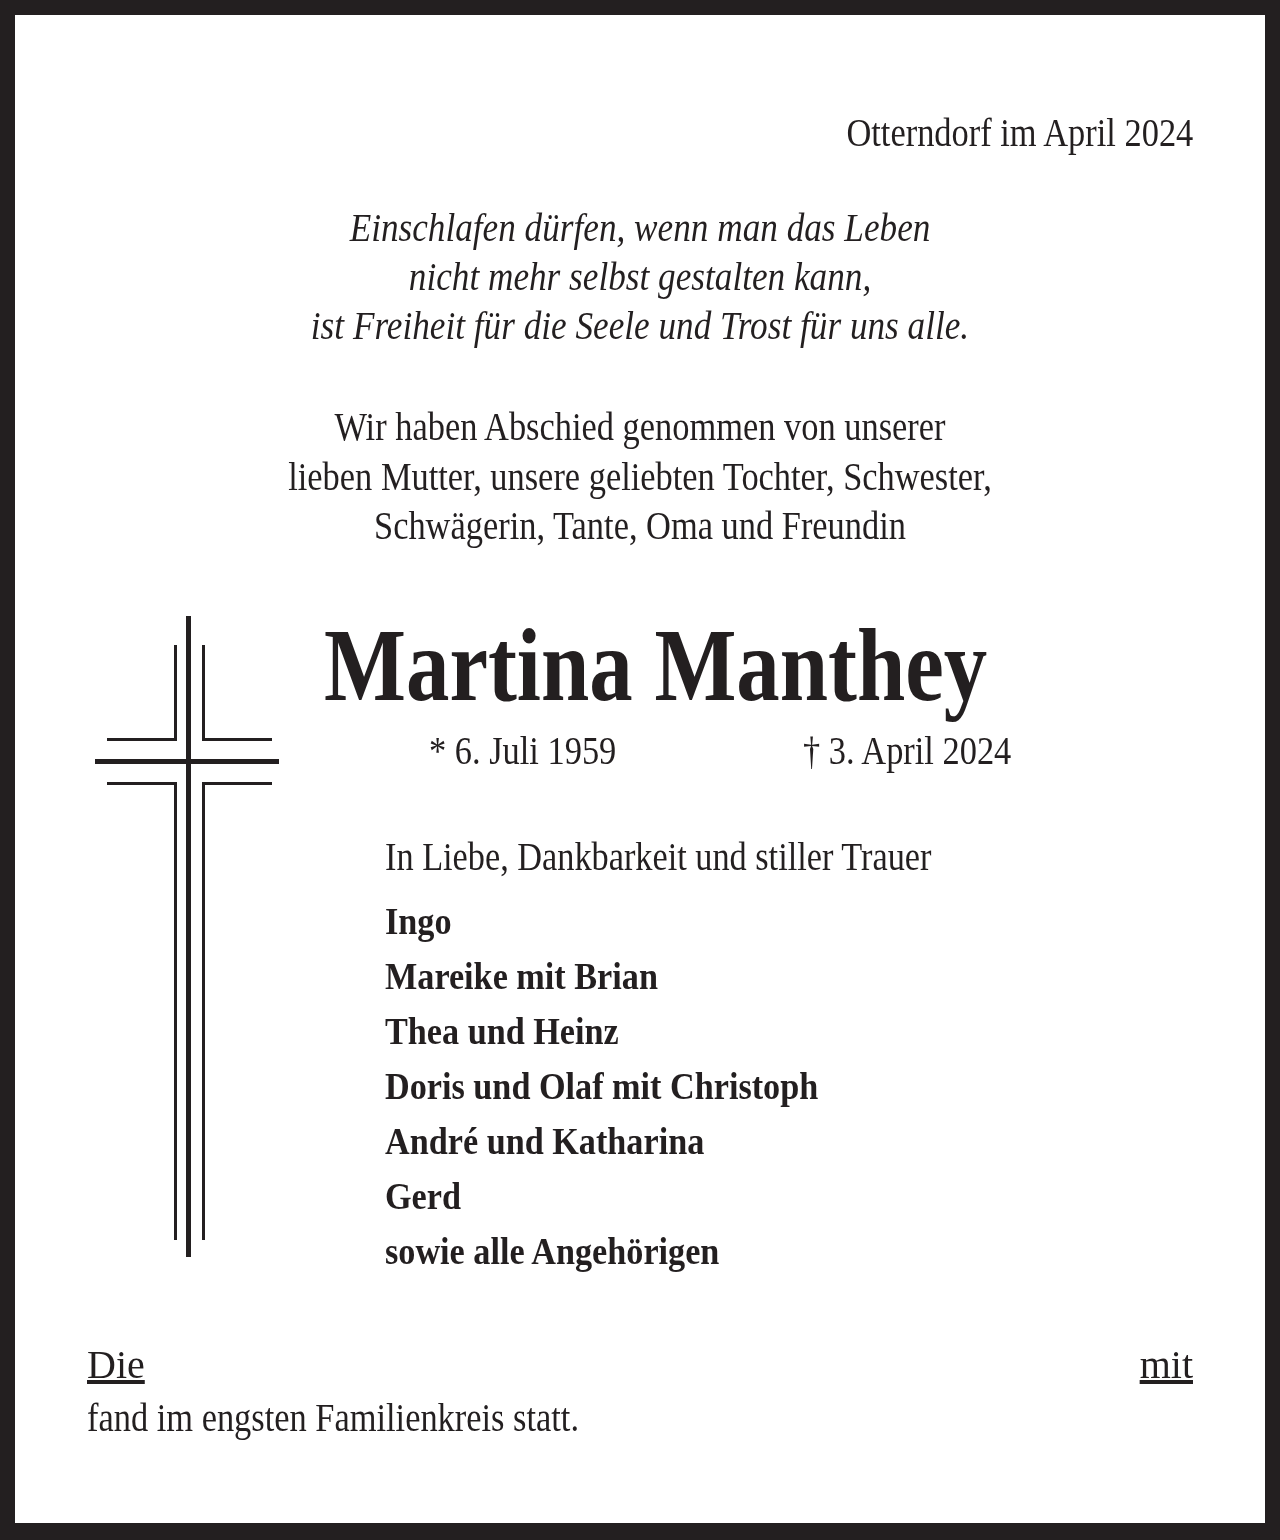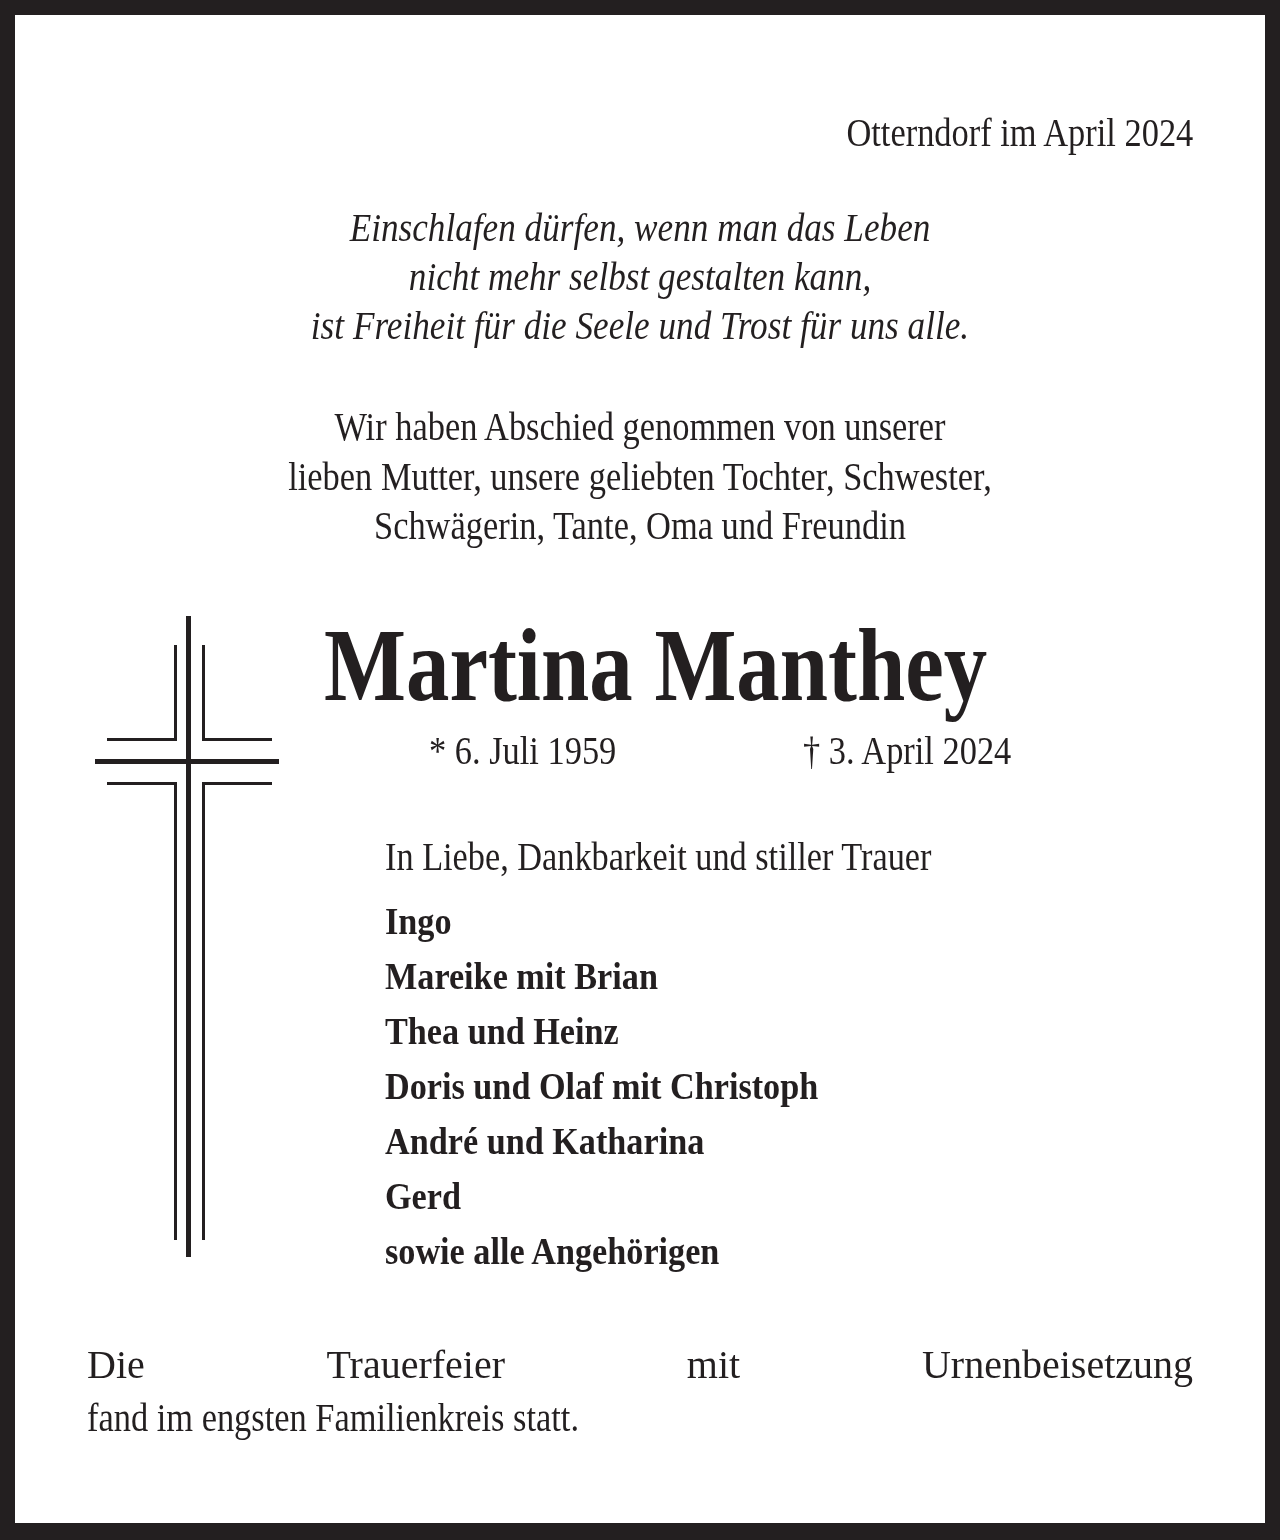--- a/index.html
+++ b/index.html
@@ -7,21 +7,21 @@
   .page { position:absolute; left:15px; top:15px; width:1250px; height:1508px; background:#ffffff; }
   .ln { position:absolute; white-space:nowrap; color:#231f20; font-family:"Liberation Serif", "DejaVu Serif", serif; line-height:1; }
   .reg { font-size:40px; }
   .it { font-style:italic; font-size:40px; }
   .bold { font-weight:bold; font-size:38px; }
   .c { transform-origin: center top; }
   .l { transform-origin: left top; }
   .r { transform-origin: right top; }
   .name { font-weight:bold; font-size:104px; transform-origin:left top; }
   .footer { position:absolute; left:72px; width:1106px; font-family:"Liberation Serif", serif; font-size:40px; color:#231f20; line-height:50px; }
-  .just { text-align:justify; text-align-last:justify; white-space:nowrap; display:flex; justify-content:space-between; }
+  .just { text-align:justify; text-align-last:justify; white-space:nowrap; display:flex; justify-content:space-between;text-decoration:underline; }
   .bar { position:absolute; background:#231f20; }
 </style>
 </head>
 <body>
 
 <div class="page">
 
   <div class="ln reg r" style="right:72px; top:98px; transform:scaleX(0.86);">Otterndorf im April 2024</div>
 
   <div>
@@ -68,20 +68,18 @@
     <div class="ln bold l" style="left:370px; top:997px; transform:scaleX(0.9);">Thea und Heinz</div>
     <div class="ln bold l" style="left:370px; top:1052px; transform:scaleX(0.9);">Doris und Olaf mit Christoph</div>
     <div class="ln bold l" style="left:370px; top:1107px; transform:scaleX(0.9);">André und Katharina</div>
     <div class="ln bold l" style="left:370px; top:1162px; transform:scaleX(0.9);">Gerd</div>
     <div class="ln bold l" style="left:370px; top:1217px; transform:scaleX(0.9);">sowie alle Angehörigen</div>
   </div>
 
   <div class="footer" style="top:1325px;">
     <div class="just">
       <span>Die</span>
-      <span>Trauerfeier</span>
       <span>mit</span>
-      <span>Urnenbeisetzung</span>
     </div>
   </div>
   <div class="ln reg l" style="left:72px; top:1383px; transform:scaleX(0.86);">fand im engsten Familienkreis statt.</div>
 
 </div>
 
 </body></html>

